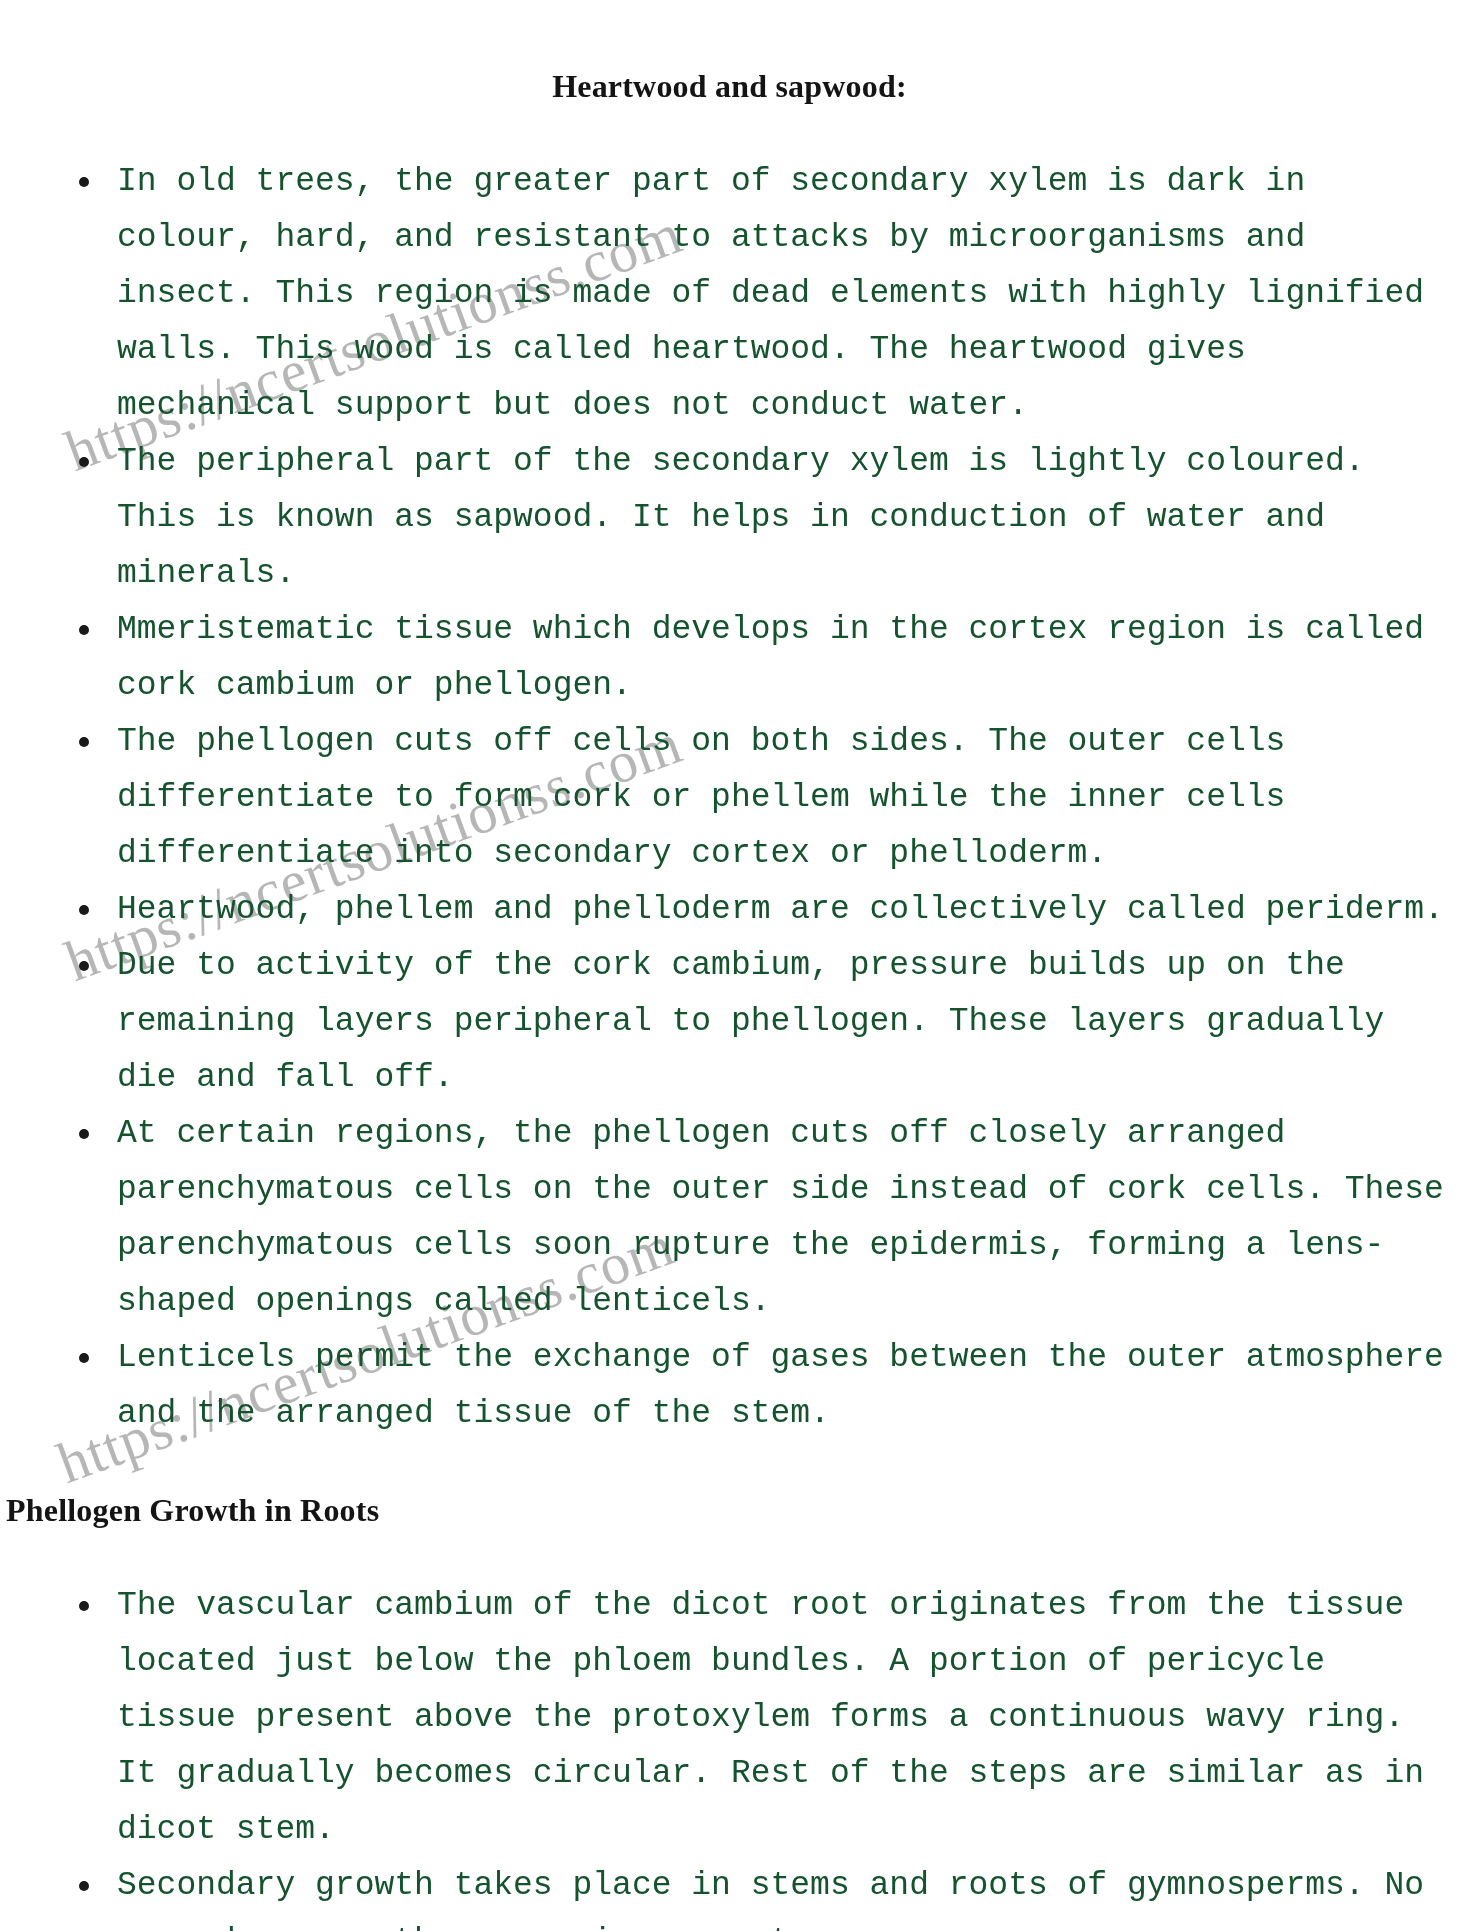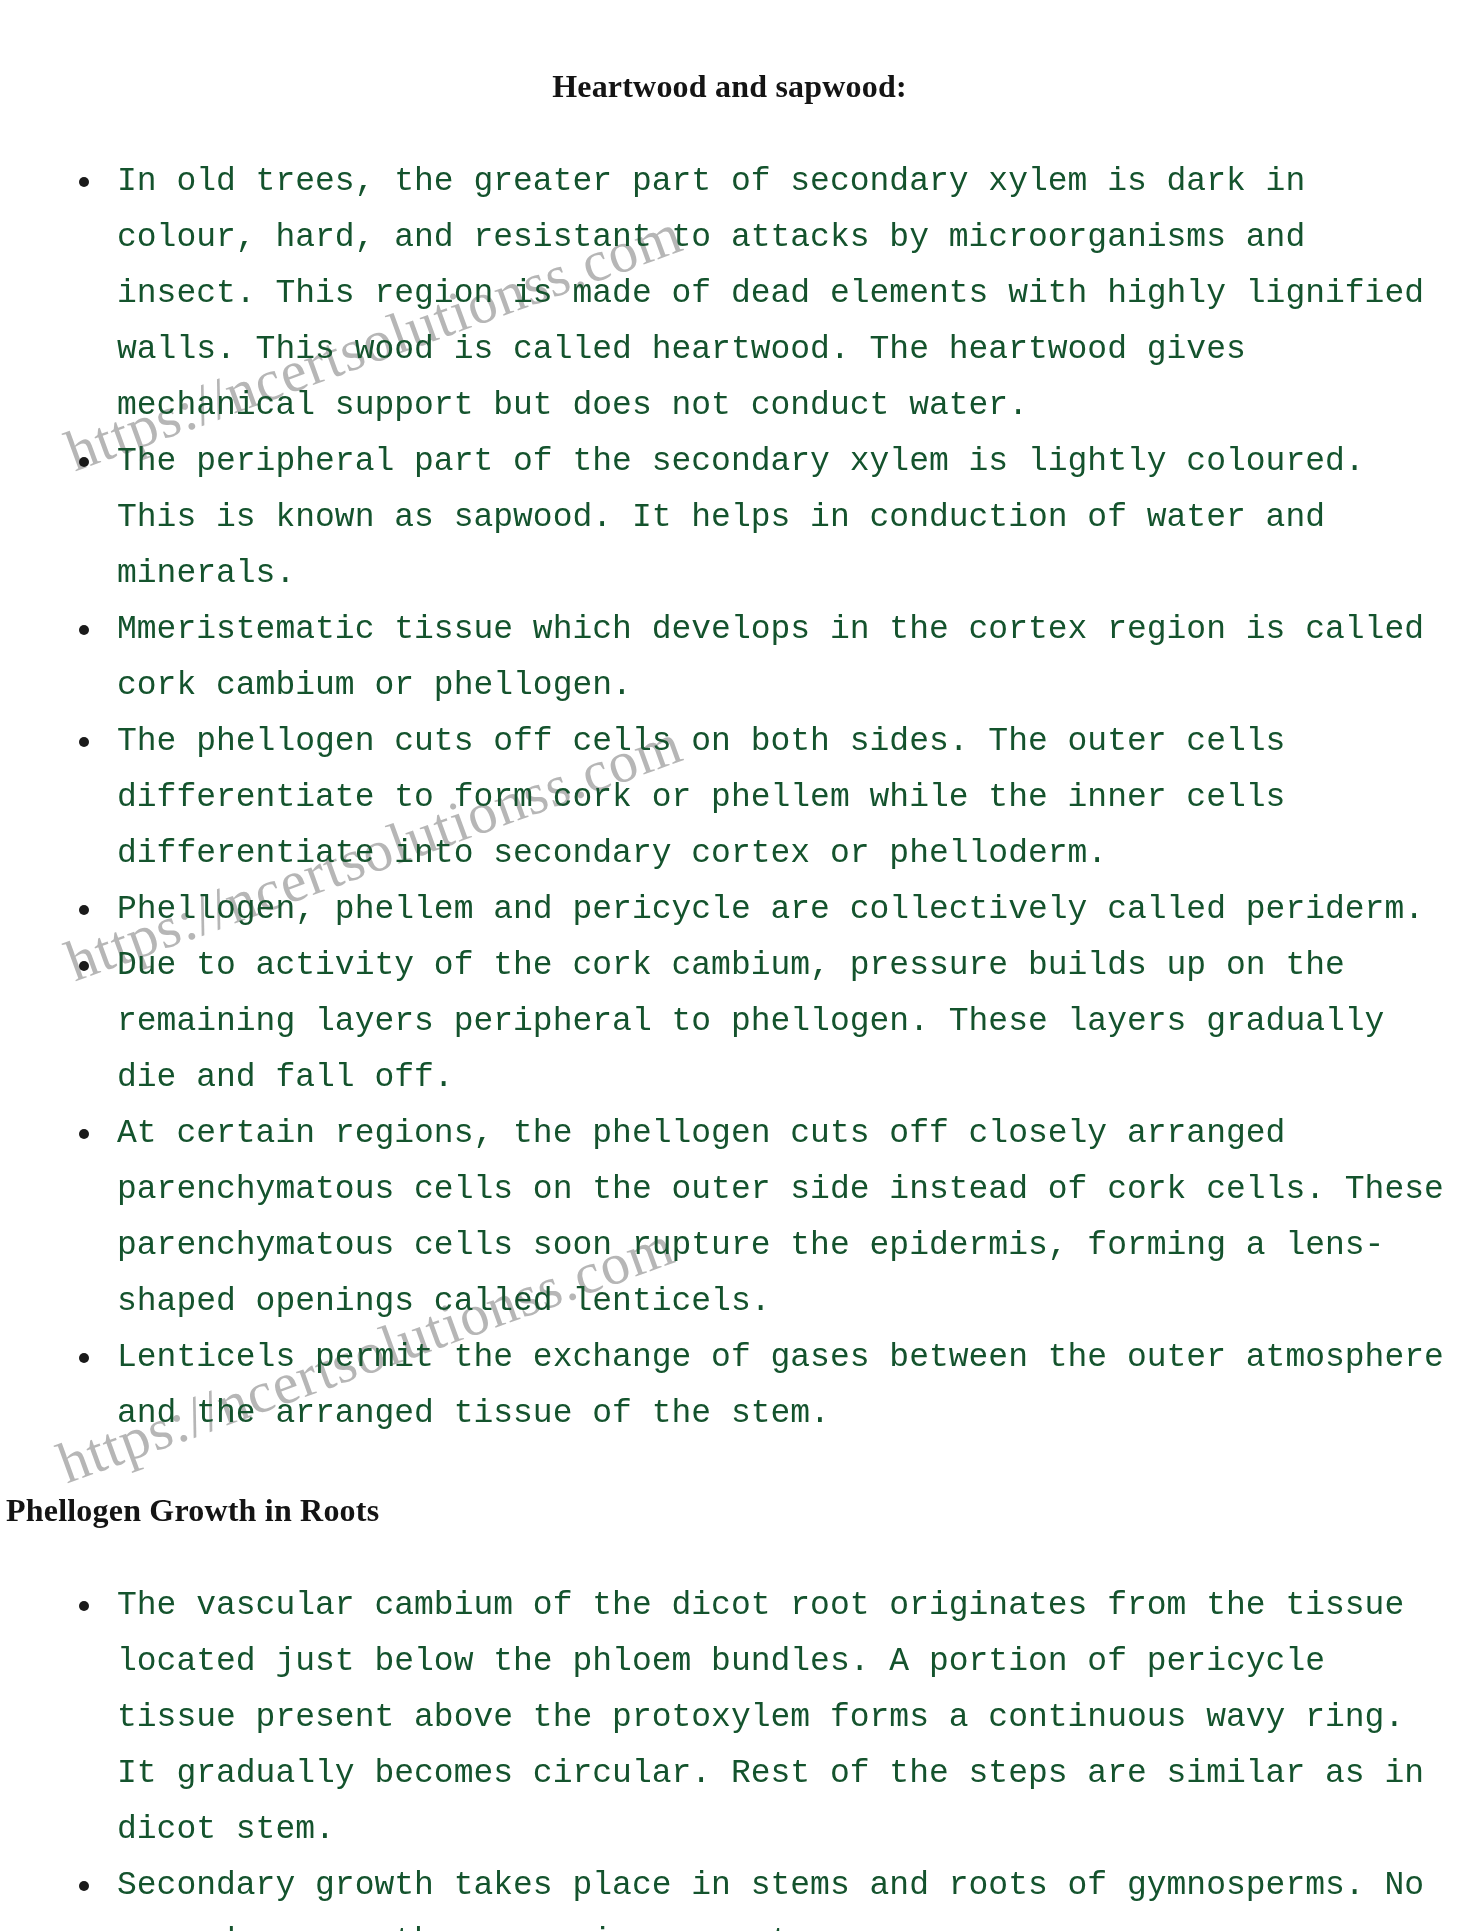--- a/index.html
+++ b/index.html
@@ -96,21 +96,21 @@
       <ul>
         <li>In old trees, the greater part of secondary xylem is dark in colour, hard, and resistant to attacks by microorganisms and insect. This region is made of dead elements with highly lignified walls. This wood is called heartwood. The heartwood gives mechanical support but does not conduct water.</li>
         <li>The peripheral part of the secondary xylem is lightly coloured. This is known as sapwood. It helps in conduction of water and minerals.</li>
       </ul>
     </section>
 
     <section class="doc-section">
       <ul>
         <li>Mmeristematic tissue which develops in the cortex region is called cork cambium or phellogen.</li>
         <li>The phellogen cuts off cells on both sides. The outer cells differentiate to form cork or phellem while the inner cells differentiate into secondary cortex or phelloderm.</li>
-        <li>Phellogen, phellem and pericycle are collectively called periderm.</li>
+        <li>Heartwood, phellem and phelloderm are collectively called periderm.</li>
         <li>Due to activity of the cork cambium, pressure builds up on the remaining layers peripheral to phellogen. These layers gradually die and fall off.</li>
       </ul>
     </section>
 
     <section class="doc-section">
       <ul>
         <li>At certain regions, the phellogen cuts off closely arranged parenchymatous cells on the outer side instead of cork cells. These parenchymatous cells soon rupture the epidermis, forming a lens-shaped openings called lenticels.</li>
         <li>Lenticels permit the exchange of gases between the outer atmosphere and the arranged tissue of the stem.</li>
       </ul>
     </section>

